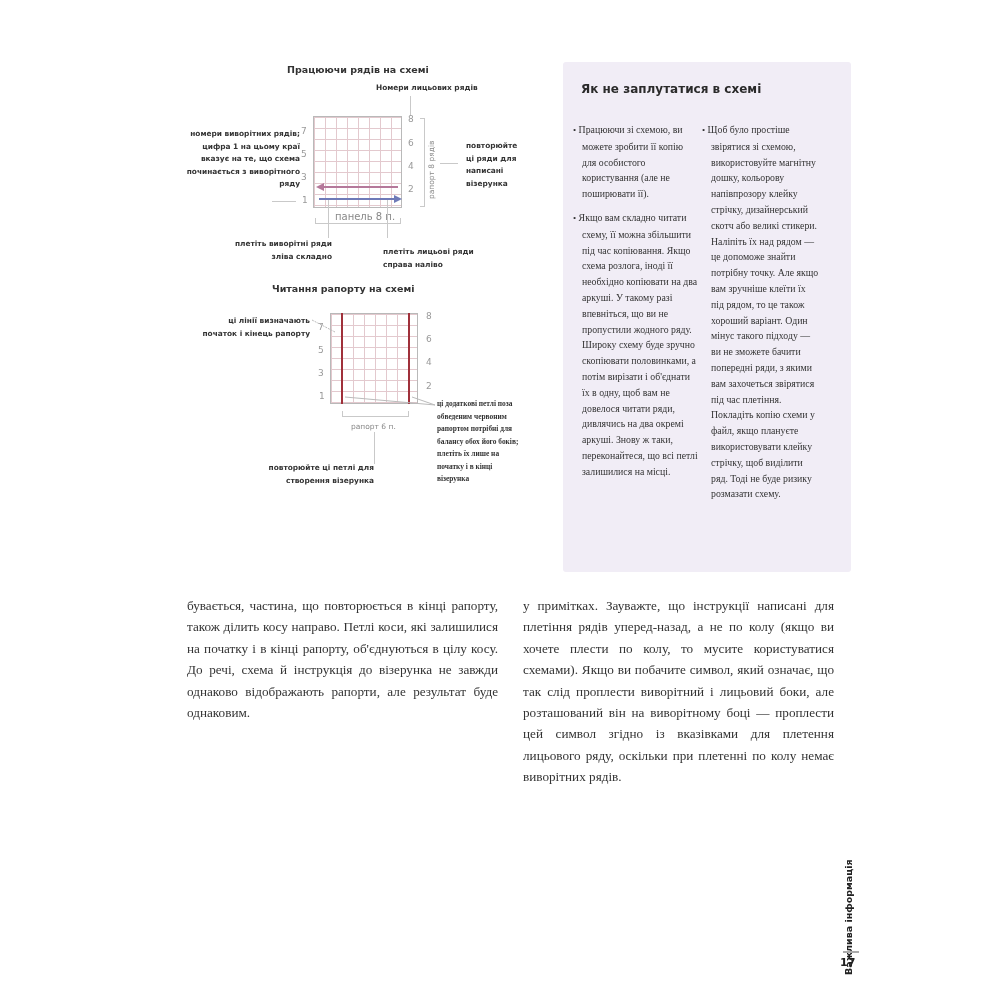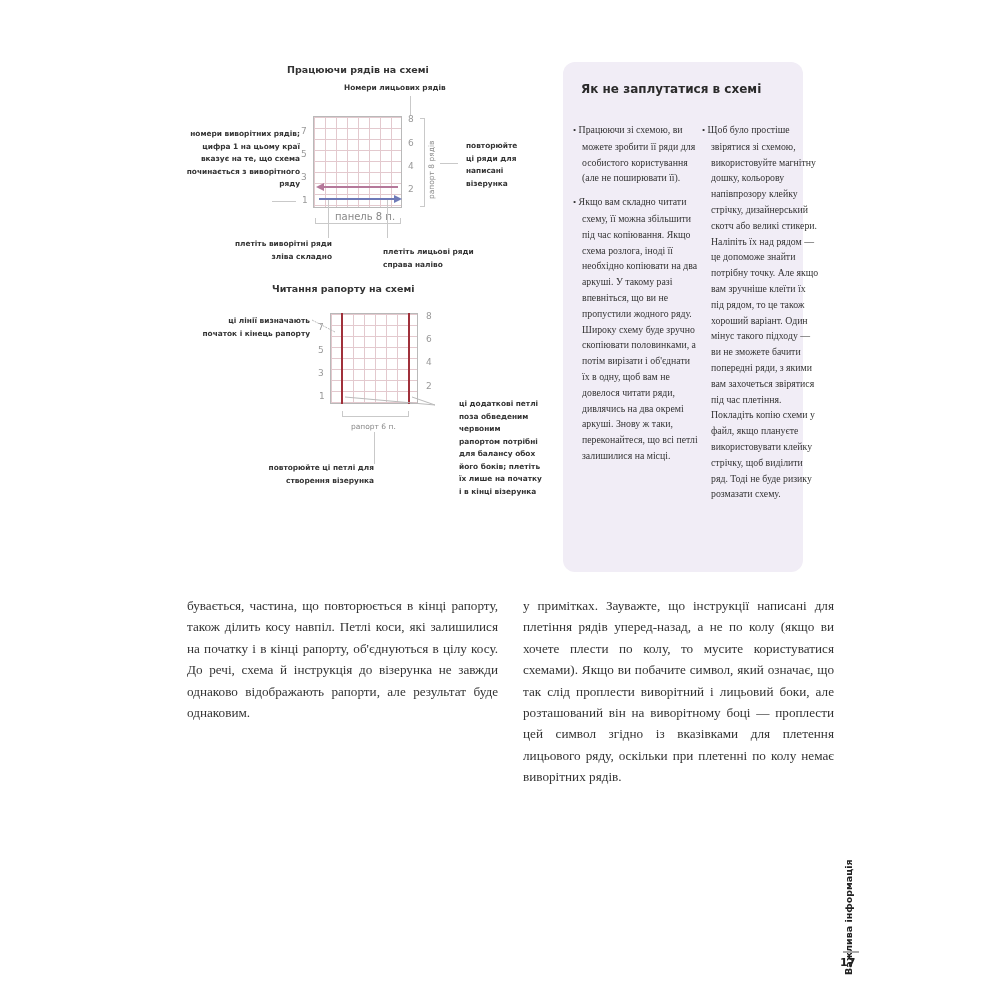--- a/index.html
+++ b/index.html
@@ -8,37 +8,37 @@
   .diag-title { font-family: "DejaVu Sans", sans-serif; font-weight: bold; font-size: 9.5px; color: #333; white-space: nowrap; }
   .note { font-family: "DejaVu Sans", sans-serif; font-size: 7.4px; line-height: 12.5px; color: #333; font-weight: bold; }
   .note.r { text-align: right; }
   .num { font-family: "DejaVu Sans", sans-serif; font-size: 9px; color: #999; position: absolute; }
   .grid { position: absolute; border: 1.5px solid #b9b9b9; box-sizing: border-box;
     background-image:
       linear-gradient(to right, #e3c9ce 1px, transparent 1px),
       linear-gradient(to bottom, #e3c9ce 1px, transparent 1px);
     background-size: 11px 11px; }
   .line { position: absolute; background: #c9c9c9; }
-  .sidebar { position: absolute; left: 563px; top: 62px; width: 240px; height: 510px; background: #f1edf6; border-radius: 12px; }
+  .sidebar { position: absolute; left: 563px; top: 62px; width: 288px; height: 510px; background: #f1edf6; border-radius: 3px; }
   .sb-title { position: absolute; left: 18px; top: 20px; font-family: "DejaVu Sans", sans-serif; font-weight: bold; font-size: 12px; color: #2a2a2a; white-space: nowrap; }
   .sb-col { position: absolute; font-family: "Liberation Serif", serif; font-size: 9.8px; line-height: 15.8px; color: #333; }
   .sb-col p { margin: 0 0 8px 0; padding-left: 9px; text-indent: -9px; }
   .sb-col p .bul { font-size: 9px; }
   .body-col { position: absolute; font-family: "Liberation Serif", serif; font-size: 13.2px; line-height: 21.4px; color: #333; text-align: justify; }
   .body-col p { margin: 0; }
   .body-col p.bullet { padding-left: 12px; text-indent: -12px; margin-top: 8px; }
   .vert-label { position: absolute; left: 843px; top: 830px; width: 145px; height: 14px; transform-origin: 0 0; transform: rotate(-90deg) translate(-145px, 0); font-family: "DejaVu Sans", sans-serif; font-weight: bold; font-size: 9.5px; color: #222; white-space: nowrap; text-align: left; }
   .pgline { position: absolute; left: 843px; top: 951px; width: 16px; height: 1.5px; background: #aaa; }
   .pgnum { position: absolute; left: 840px; top: 956px; font-family: "DejaVu Sans", sans-serif; font-weight: bold; font-size: 11px; color: #222; }
 </style>
 </head>
 <body>
 
 <div class="abs diag-title" style="left:287px; top:64px;">Працюючи рядів на схемі</div>
-<div class="abs note" style="left:344px; top:82px; white-space:nowrap;">Номери лицьових рядів</div>
+<div class="abs note" style="left:376px; top:82px; white-space:nowrap;">Номери лицьових рядів</div>
 <div class="line" style="left:410px; top:96px; width:1px; height:20px;"></div>
 
 <div class="grid" style="left:313px; top:116px; width:89px; height:92px;"></div>
 
 <div class="num" style="left:301px; top:126px;">7</div>
 <div class="num" style="left:301px; top:149px;">5</div>
 <div class="num" style="left:301px; top:172px;">3</div>
 <div class="num" style="left:302px; top:195px;">1</div>
 <div class="num" style="left:408px; top:114px;">8</div>
 <div class="num" style="left:408px; top:138px;">6</div>
@@ -94,35 +94,35 @@
   <line x1="65" y1="97" x2="155" y2="105" stroke="#bbb" stroke-width="1"></line>
   <line x1="132" y1="97" x2="155" y2="105" stroke="#bbb" stroke-width="1"></line>
 </svg>
 
 <div class="line" style="left:342px; top:416px; width:67px; height:1px;"></div>
 <div class="line" style="left:342px; top:411px; width:1px; height:6px;"></div>
 <div class="line" style="left:408px; top:411px; width:1px; height:6px;"></div>
 <div class="num" style="left:351px; top:422px; font-size:7.5px; color:#888;">рапорт 6 п.</div>
 <div class="line" style="left:374px; top:432px; width:1px; height:32px;"></div>
 <div class="abs note r" style="left:258px; top:462px; width:116px;">повторюйте ці петлі для створення візерунка</div>
-<div class="abs note" style="left:459px; top:398px; width:84px;">ці додаткові петлі поза обведеним червоним рапортом потрібні для балансу обох його боків; плетіть їх лише на початку і в кінці візерунка</div>
+<div class="abs note" style="left:437px; top:398px; width:84px;font-family:Liberation Serif, serif;">ці додаткові петлі поза обведеним червоним рапортом потрібні для балансу обох його боків; плетіть їх лише на початку і в кінці візерунка</div>
 
 <div class="sidebar">
   <div class="sb-title">Як не заплутатися в схемі</div>
   <div class="sb-col" style="left:10px; top:60px; width:125px;">
-    <p><span class="bul">•</span>&nbsp;<span>Працюючи зі схемою, ви можете зробити її ряди для особистого користування (але не поширювати її).</span></p>
+    <p><span class="bul">•</span>&nbsp;<span>Працюючи зі схемою, ви можете зробити її копію для особистого користування (але не поширювати її).</span></p>
     <p><span class="bul">•</span>&nbsp;<span>Якщо вам складно читати схему, її можна збільшити під час копіювання. Якщо схема розлога, іноді її необхідно копіювати на два аркуші. У такому разі впевніться, що ви не пропустили жодного ряду. Широку схему буде зручно скопіювати половинками, а потім вирізати і об'єднати їх в одну, щоб вам не довелося читати ряди, дивлячись на два окремі аркуші. Знову ж таки, переконайтеся, що всі петлі залишилися на місці.</span></p>
   </div>
   <div class="sb-col" style="left:139px; top:60px; width:118px;">
     <p><span class="bul">•</span>&nbsp;<span>Щоб було простіше звірятися зі схемою, використовуйте магнітну дошку, кольорову напівпрозору клейку стрічку, дизайнерський скотч або великі стикери. Наліпіть їх над рядом — це допоможе знайти потрібну точку. Але якщо вам зручніше клеїти їх під рядом, то це також хороший варіант. Один мінус такого підходу — ви не зможете бачити попередні ряди, з якими вам захочеться звірятися під час плетіння. Покладіть копію схеми у файл, якщо плануєте використовувати клейку стрічку, щоб виділити ряд. Тоді не буде ризику розмазати схему.</span></p>
   </div>
 </div>
 
 <div class="body-col" style="left:187px; top:595px; width:311px;">
-  <p>бувається, частина, що повторюється в кінці рапорту, також ділить косу навпіл. Петлі коси, які залишилися на початку і в кінці рапорту, об'єднуються в цілу косу. До речі, схема й інструкція до візерунка не завжди однаково відображають рапорти, але результат буде однаковим.</p>
+  <p>бувається, частина, що повторюється в кінці рапорту, також ділить косу направо. Петлі коси, які залишилися на початку і в кінці рапорту, об'єднуються в цілу косу. До речі, схема й інструкція до візерунка не завжди однаково відображають рапорти, але результат буде однаковим.</p>
 </div>
 <div class="body-col" style="left:523px; top:595px; width:311px;">
   <p>у примітках. Зауважте, що інструкції написані для плетіння рядів уперед-назад, а не по колу (якщо ви хочете плести по колу, то мусите користуватися схемами). Якщо ви побачите символ, який означає, що так слід проплести виворітний і лицьовий боки, але розташований він на виворітному боці — проплести цей символ згідно із вказівками для плетення лицьового ряду, оскільки при плетенні по колу немає виворітних рядів.</p>
 </div>
 
 <div class="vert-label">Важлива інформація</div>
 <div class="pgline"></div>
 <div class="pgnum">17</div>
 
 </body></html>

